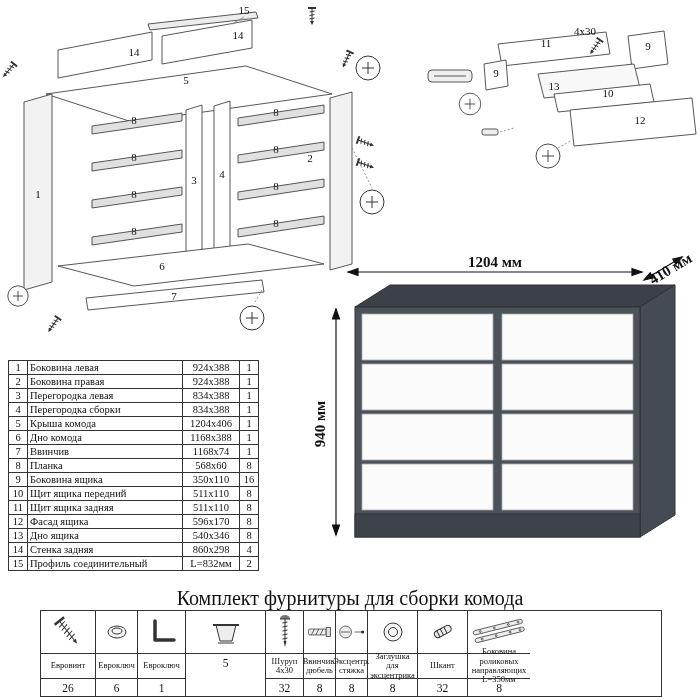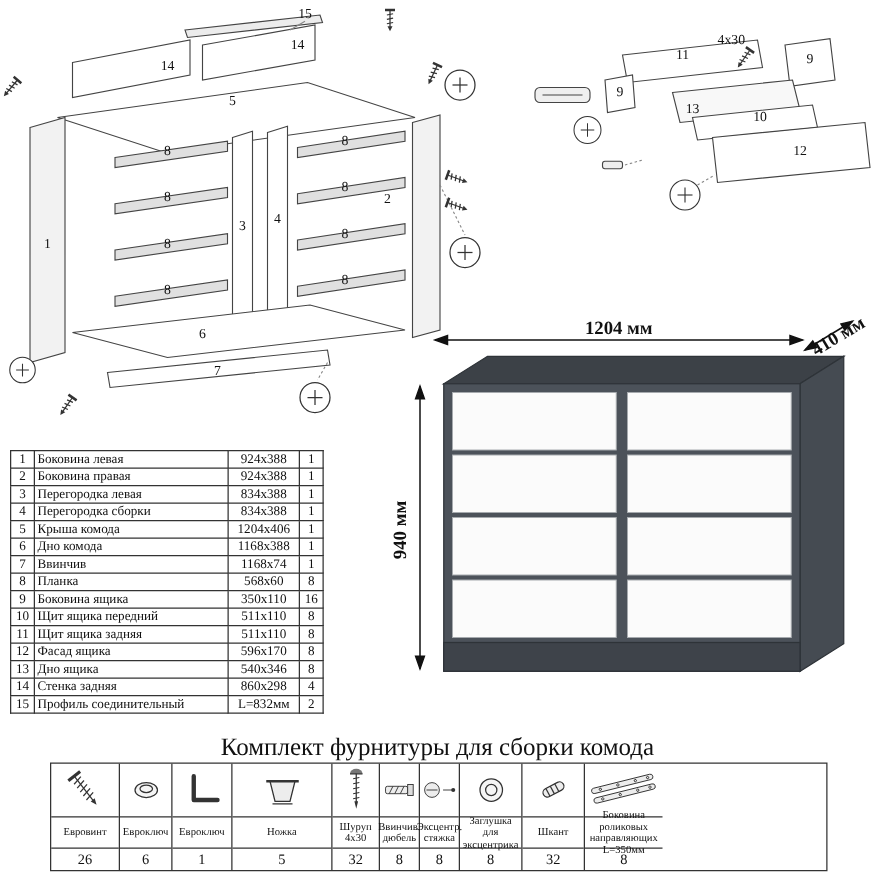--- a/index.html
+++ b/index.html
@@ -306,21 +306,20 @@
   </div>
 
   <div class="hw-col">
     <div class="hw-icon">
       <svg width="44" height="34" viewBox="0 0 44 34" stroke="#333" fill="none">
         <polygon points="12,10 32,10 28,26 16,26" fill="#ededed"></polygon>
         <line x1="9" y1="10" x2="35" y2="10" stroke-width="2"></line>
         <line x1="14" y1="28" x2="30" y2="28"></line>
       </svg>
     </div>
-    <div class="hw-label">Ножка</div>
     <div class="hw-qty">5</div>
   </div>
 
 
 
   <div class="hw-col">
     <div class="hw-icon">
       <svg width="22" height="38" viewBox="0 0 22 38" stroke="#333" fill="none">
         <path d="M6,6 A5,4 0 0 1 16,6" fill="#777" stroke="none"></path>
         <line x1="6" y1="6" x2="16" y2="6"></line>

